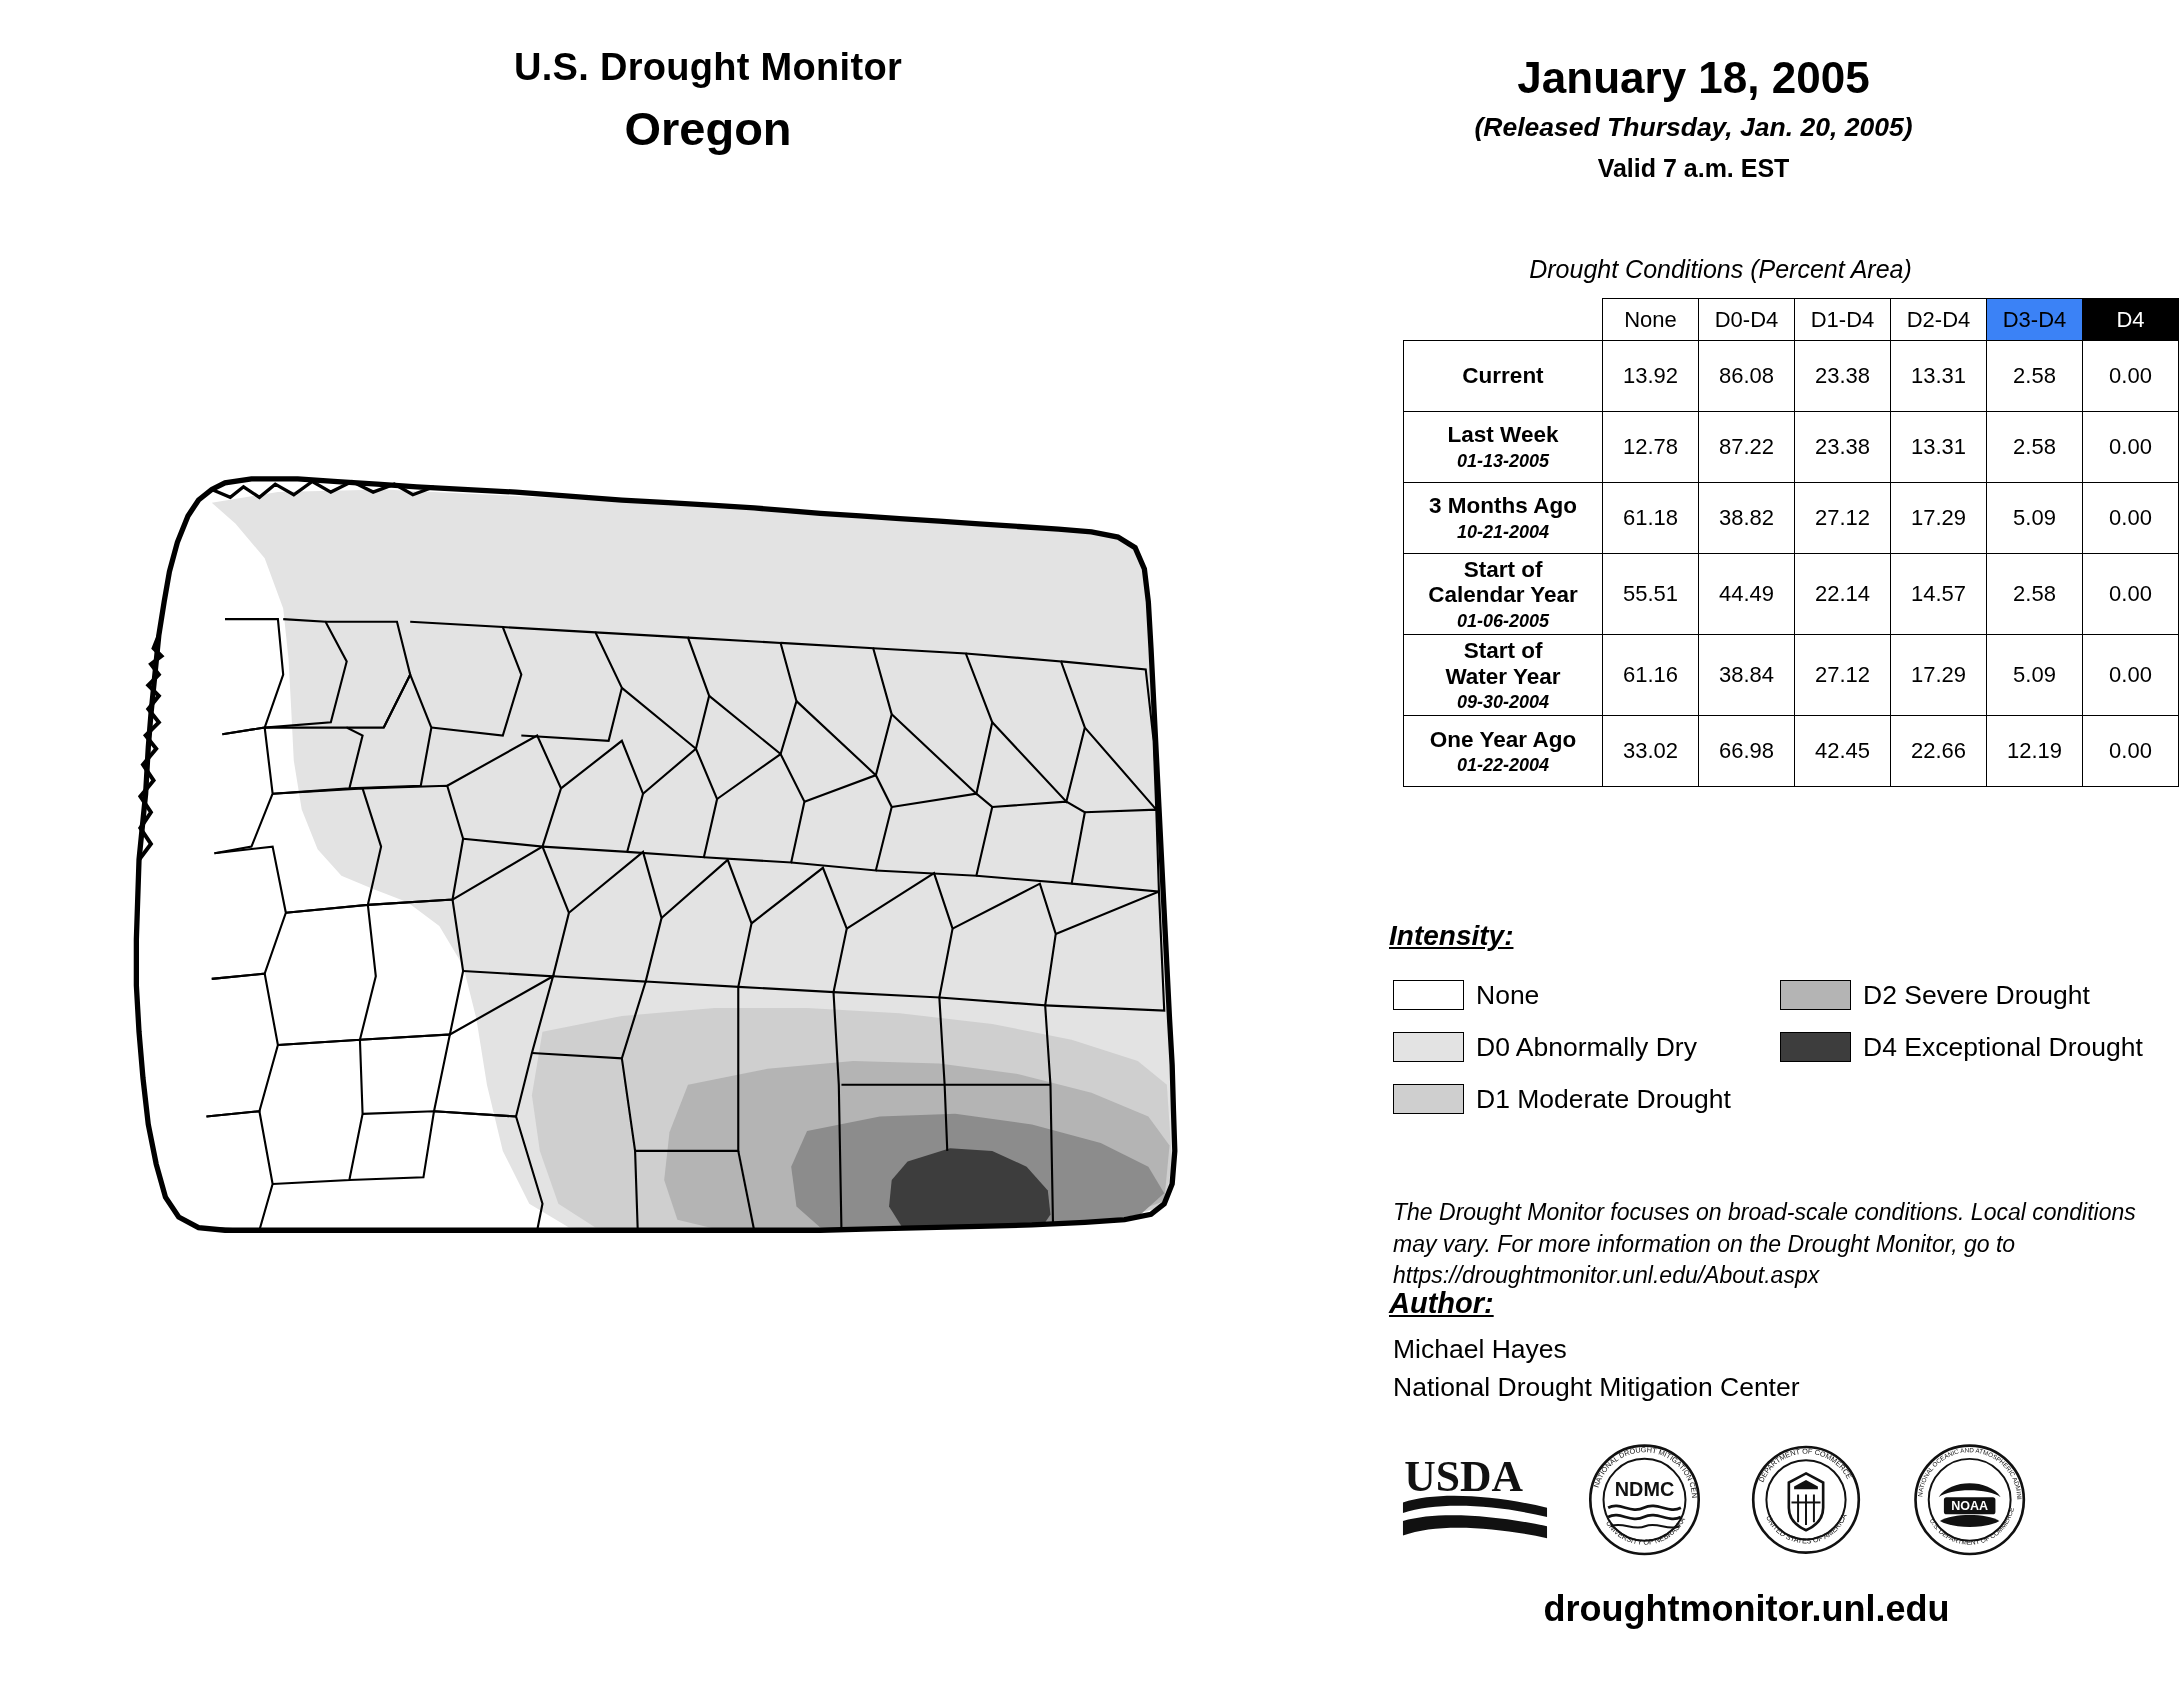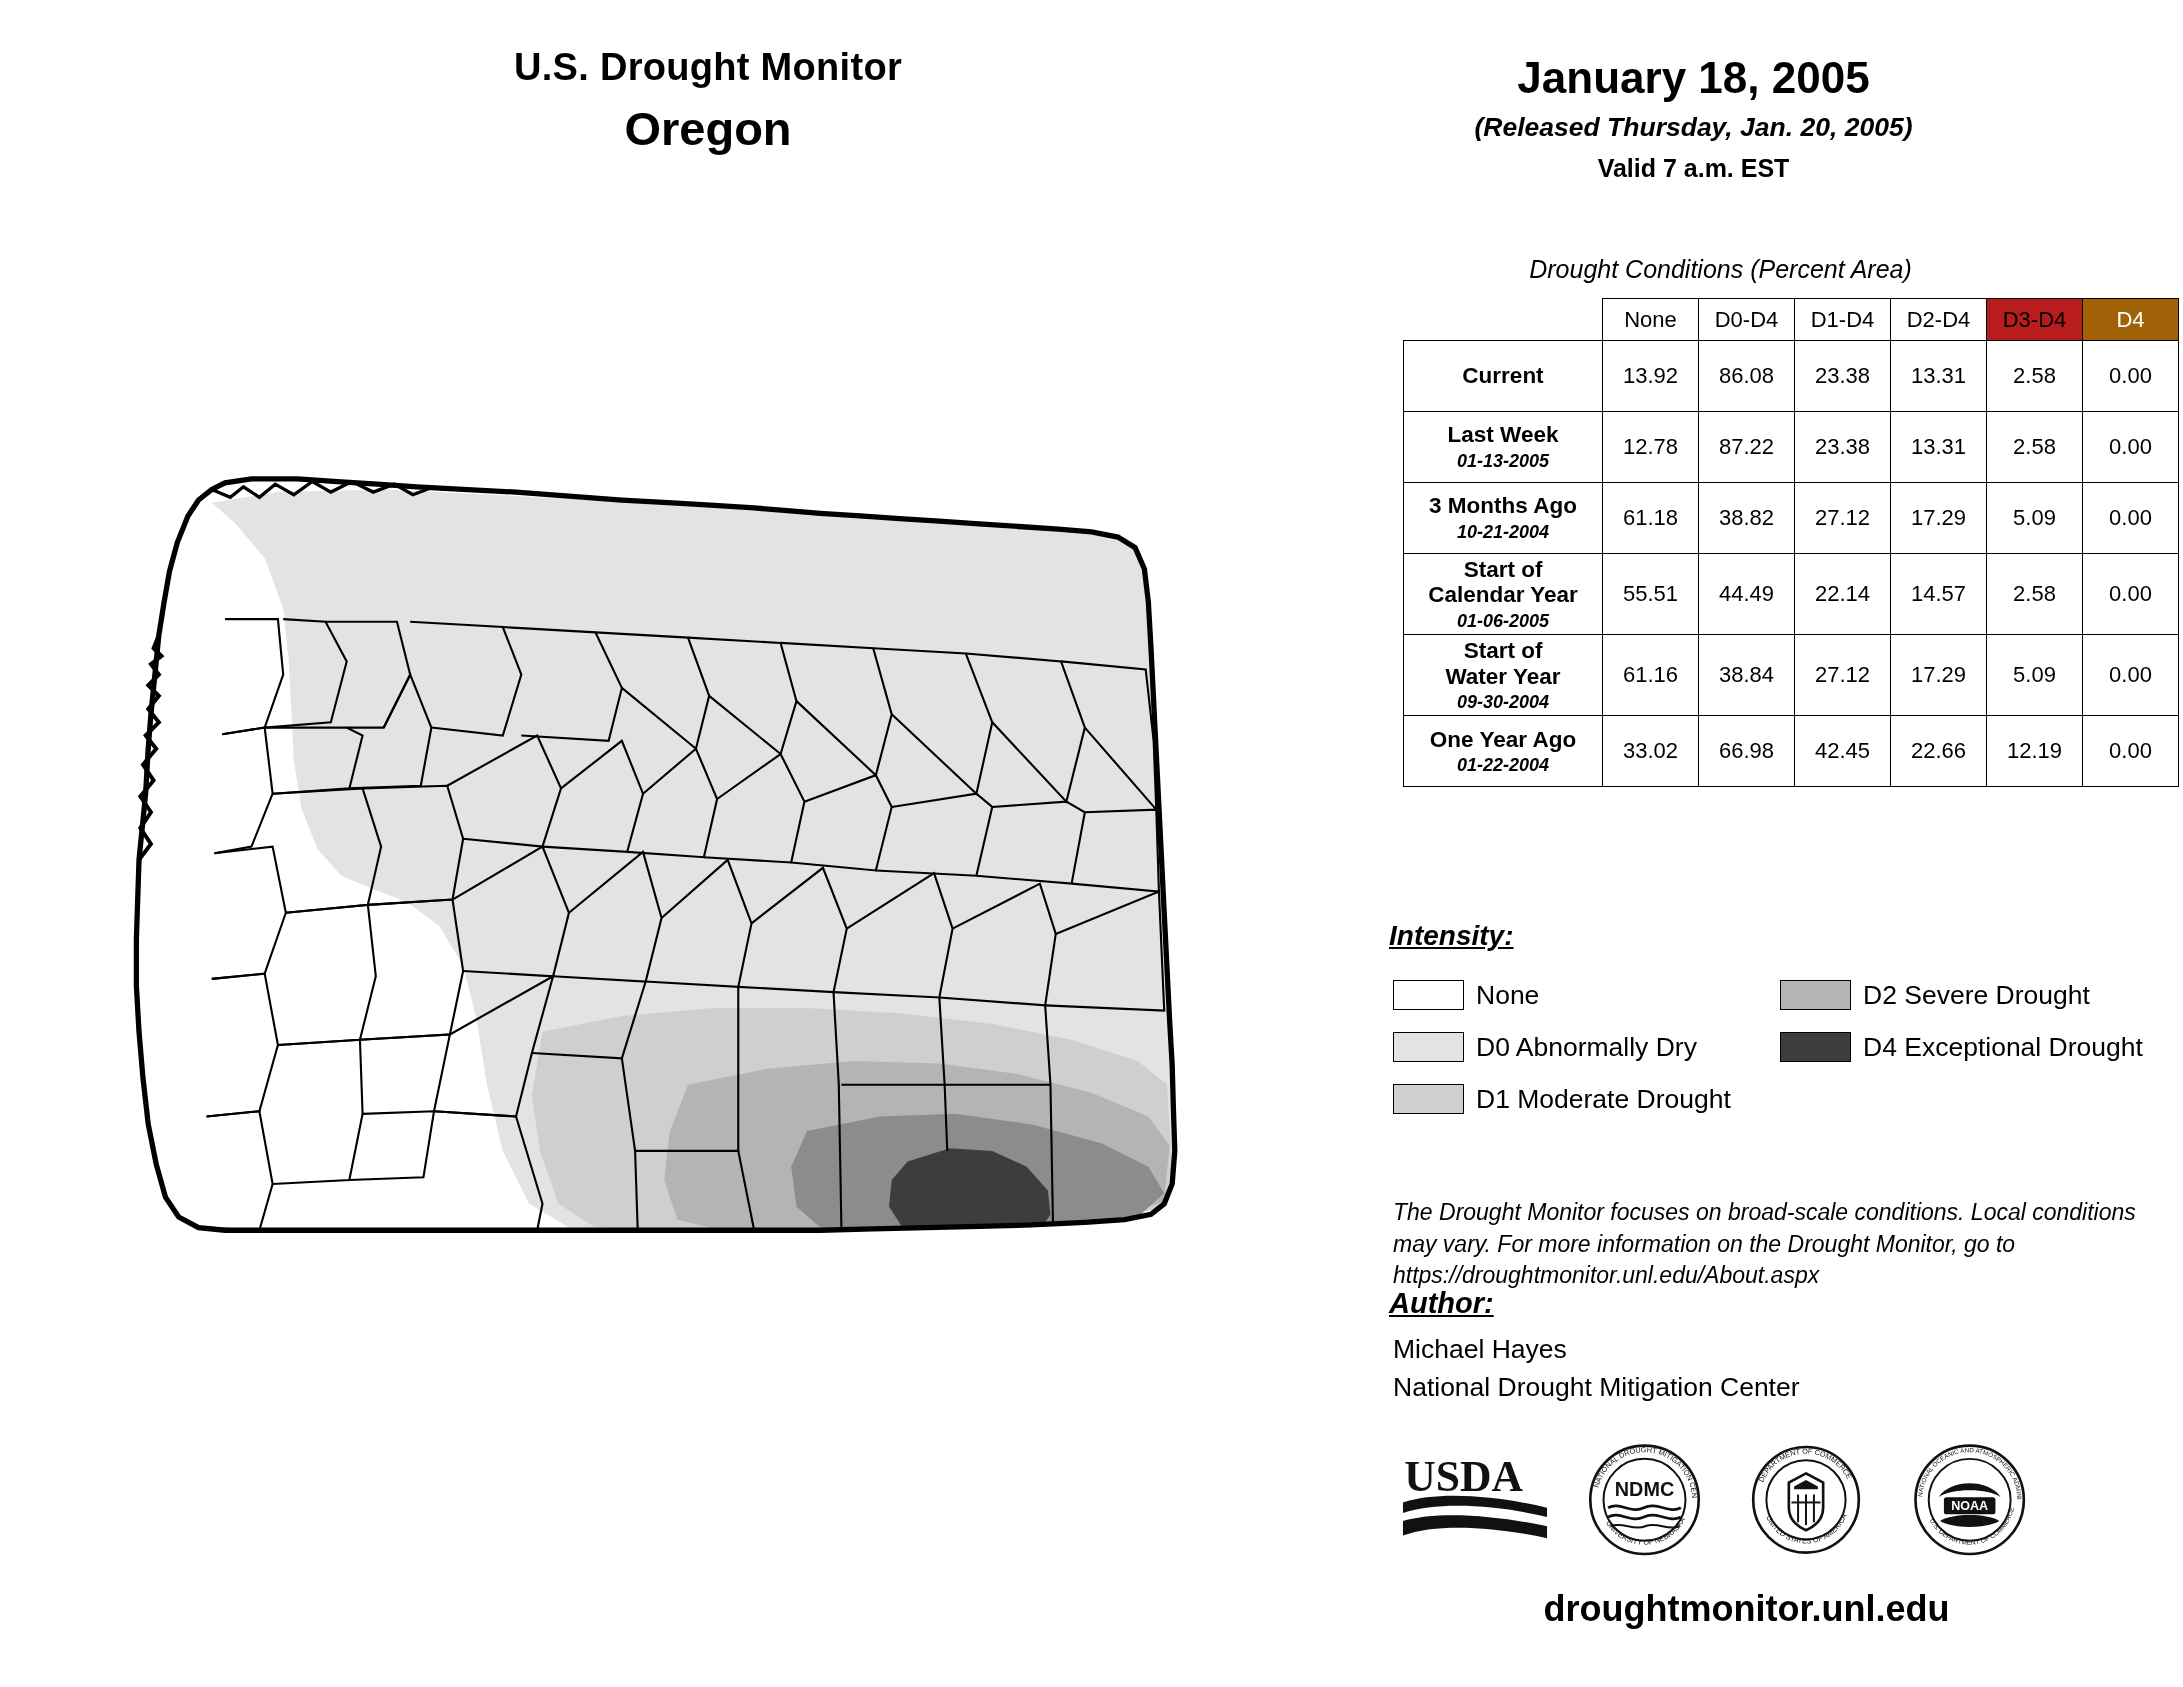--- a/index.html
+++ b/index.html
@@ -87,24 +87,24 @@
     border-right-color: #000;
     border-bottom-color: #000;
     width: 198px;
   }
   #cond-table thead td {
     height: 41px;
     font-size: 22px;
     width: 95px;
   }
   #cond-table thead td.hdr-d3 {
-    background: #b91c1c;
+    background: #3b82f6;
   }
   #cond-table thead td.hdr-d4 {
-    background: #a16207;
+    background: #000000;
     color: #ffffff;
   }
   #cond-table tbody tr { height: 71px; }
   #cond-table .rowlabel {
     font-weight: bold;
     font-size: 22.5px;
     line-height: 1.15;
     padding: 2.6px 5.3px;
   }
   #cond-table .rowlabel .sub {

